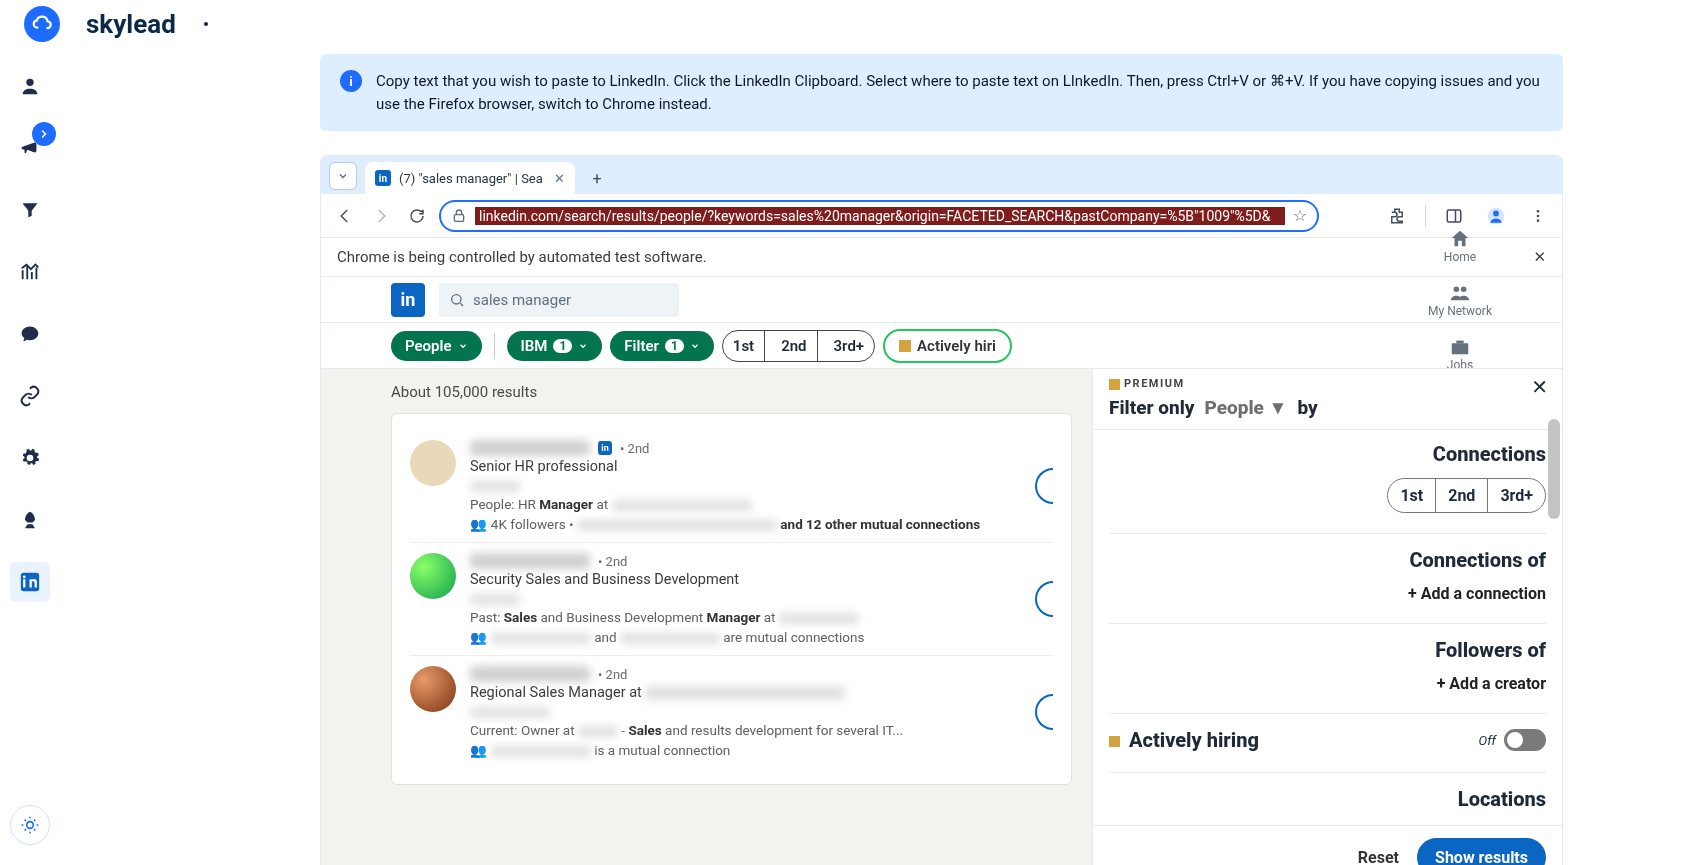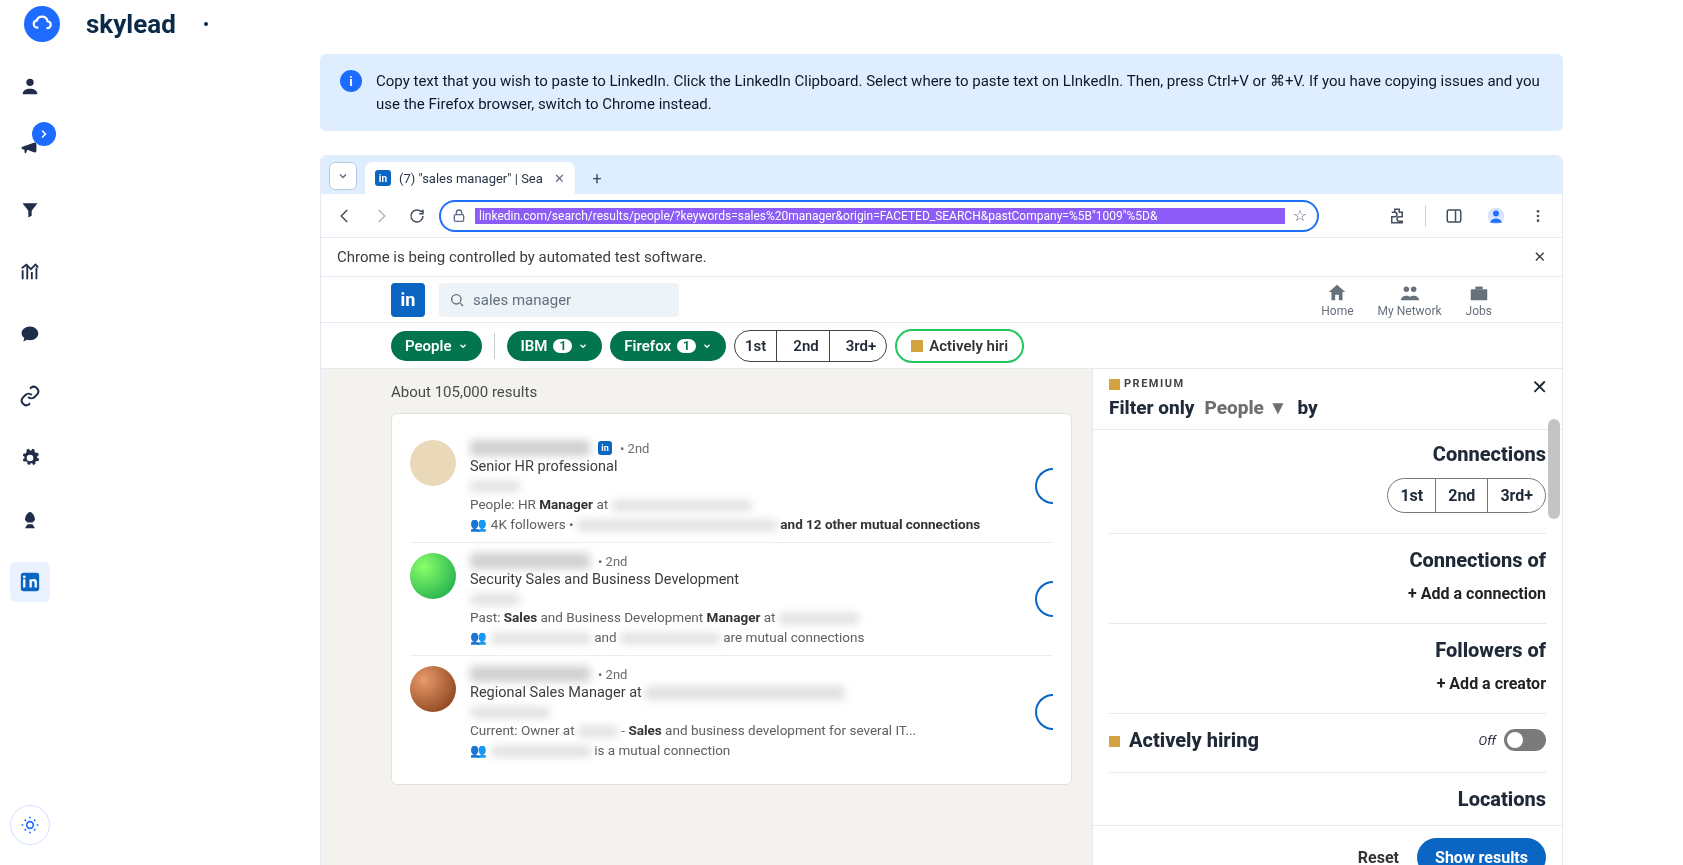--- a/index.html
+++ b/index.html
@@ -21,30 +21,30 @@
 .browser-frame { margin-top:24px; border:1px solid #e3e9f3; border-radius:6px; overflow:hidden; background:#fff; position:relative;}
 .tab-strip { background:#dfeefe; height:38px; display:flex; align-items:flex-end; padding-left:8px; gap:2px; border-top-left-radius:6px; border-top-right-radius:6px;}
 .tab-ctrl-btn { width:28px; height:28px; border:1px solid #b9c9e5; background:#fff; border-radius:6px; display:flex; align-items:center; justify-content:center; margin-bottom:4px; color:#5a6a88;}
 .browser-tab { background:#fff; border-top-left-radius:8px; border-top-right-radius:8px; height:32px; width:210px; display:flex; align-items:center; padding:0 10px; gap:8px; margin-left:6px; font-size:13px; color:#293548;}
 .li-mini { width:16px; height:16px; background:#0a66c2; border-radius:3px; color:#fff; font-size:10px; font-weight:bold; display:flex; align-items:center; justify-content:center;}
 .tab-close { margin-left:auto; color:#606e84; cursor:pointer;}
 .tab-plus { width:28px; height:28px; display:flex; align-items:center; justify-content:center; color:#3a4a63; margin-left:6px; margin-bottom:2px;}
 .toolbar { height:44px; display:flex; align-items:center; padding:0 10px; gap:8px; border-bottom:1px solid #e6eaef; background:#fff;}
 .tool-icon { width:28px; height:28px; display:flex; align-items:center; justify-content:center; color:#444f5f; cursor:pointer;}
 .url-bar { flex:1; max-width:880px; height:32px; border:2px solid #1f6fff; border-radius:18px; display:flex; align-items:center; padding:0 10px; gap:8px; }
-.url-text { background:#8b5cf6; color:#fff; padding:1px 4px; font-size:12px; white-space:nowrap; overflow:hidden; flex:1; }
+.url-text { background:#7f1d1d; color:#fff; padding:1px 4px; font-size:14px; white-space:nowrap; overflow:hidden; flex:1; }
 .star-icn { color:#5a6a88; }
 .toolbar-right { margin-left:auto; display:flex; align-items:center; gap:14px;}
 .auto-banner { padding:10px 16px; font-size:15px; color:#3c3c3c; border-bottom:1px solid #e6eaef; display:flex; align-items:center; }
 .auto-close { margin-left:auto; cursor:pointer; color:#3c3c3c;}
 .linkedin-area { display:flex; flex-direction:column; }
 .li-header { height:46px; background:#fff; border-bottom:1px solid #e6eaef; display:flex; align-items:center; padding:0 70px; gap:14px;}
 .li-logo { width:34px; height:34px; background:#0a66c2; border-radius:4px; color:#fff; font-size:18px; font-weight:bold; display:flex; align-items:center; justify-content:center;}
 .li-search { height:34px; width:240px; background:#eef3f8; border-radius:4px; display:flex; align-items:center; padding:0 10px; gap:8px; color:#62707e; font-size:15px;}
-.li-nav { margin-left:auto; display:flex; gap:24px; }
+.li-nav { margin-left:auto; display:flex; gap:18px;flex-direction:column; }
 .li-nav-item { display:flex; flex-direction:column; align-items:center; font-size:12px; color:#67717c; cursor:pointer;}
 .filter-row { height:46px; border-bottom:1px solid #e6eaef; display:flex; align-items:center; padding:0 70px; gap:8px;}
 .pill { border-radius:18px; padding:6px 14px; font-size:15px; font-weight:600; display:flex; align-items:center; gap:6px; cursor:pointer;}
 .pill.green { background:#02754f; color:#fff;}
 .pill-badge { background:#fff; color:#02754f; border-radius:10px; padding:0 6px; font-size:12px; font-weight:bold;}
 .pill.white { background:#fff; border:2px solid #22c55e; color:#333;}
 .pill.seg { border:1px solid #444; border-radius:18px; background:#fff; padding:0; overflow:hidden;}
 .seg-cell { padding:6px 10px; border-right:1px solid #444; font-weight:600;}
 .seg-cell:last-child { border-right:none;}
 .results-area { display:flex; background:#f3f2ee; }
@@ -292,21 +292,21 @@
           </div>
           <div style="width:1px;height:26px;background:#ccc;margin:0 4px;"></div>
           <div class="pill green">
             <span>IBM</span>
             <span class="pill-badge">1</span>
             <svg width="10" height="10" viewBox="0 0 24 24" fill="none">
                 <path d="M6 9l6 6 6-6" stroke="#fff" stroke-width="3"></path>
               </svg>
           </div>
           <div class="pill green">
-            <span>Firefox</span>
+            <span>Filter</span>
             <span class="pill-badge">1</span>
             <svg width="10" height="10" viewBox="0 0 24 24" fill="none">
                 <path d="M6 9l6 6 6-6" stroke="#fff" stroke-width="3"></path>
               </svg>
           </div>
           <div class="pill seg">
             <span class="seg-cell">1st</span>
             <span class="seg-cell">2nd</span>
             <span class="seg-cell">3rd+</span>
           </div>
@@ -354,21 +354,21 @@
 
               <div class="result-item" style="border-bottom:none;">
                 <div class="avatar r"></div>
                 <div class="result-body">
                   <div class="name-row">
                       <span class="blur-name"></span>
                       <span class="degree">• 2nd</span>
                     </div>
                   <div style="margin-top:2px;"><span>Regional Sales Manager at </span><span class="muted-blur" style="width:200px;height:14px;"></span></div>
                   <div class="muted-blur" style="width:80px;margin-top:4px;"></div>
-                  <div class="result-sub"><span>Current: Owner at </span><span class="muted-blur" style="width:40px;"></span><span> - </span><b>Sales</b><span> and business development for several IT...</span></div>
+                  <div class="result-sub"><span>Current: Owner at </span><span class="muted-blur" style="width:40px;"></span><span> - </span><b>Sales</b><span> and results development for several IT...</span></div>
                   <div class="result-sub"><span class="people-icon">👥</span><span class="muted-blur" style="width:100px;"></span><span> is a mutual connection</span></div>
                 </div>
                 <div class="right-arc"></div>
               </div>
 
             </div>
           </div>
 
           <div class="filter-panel">
             <div class="scrollbar-hint"></div>

